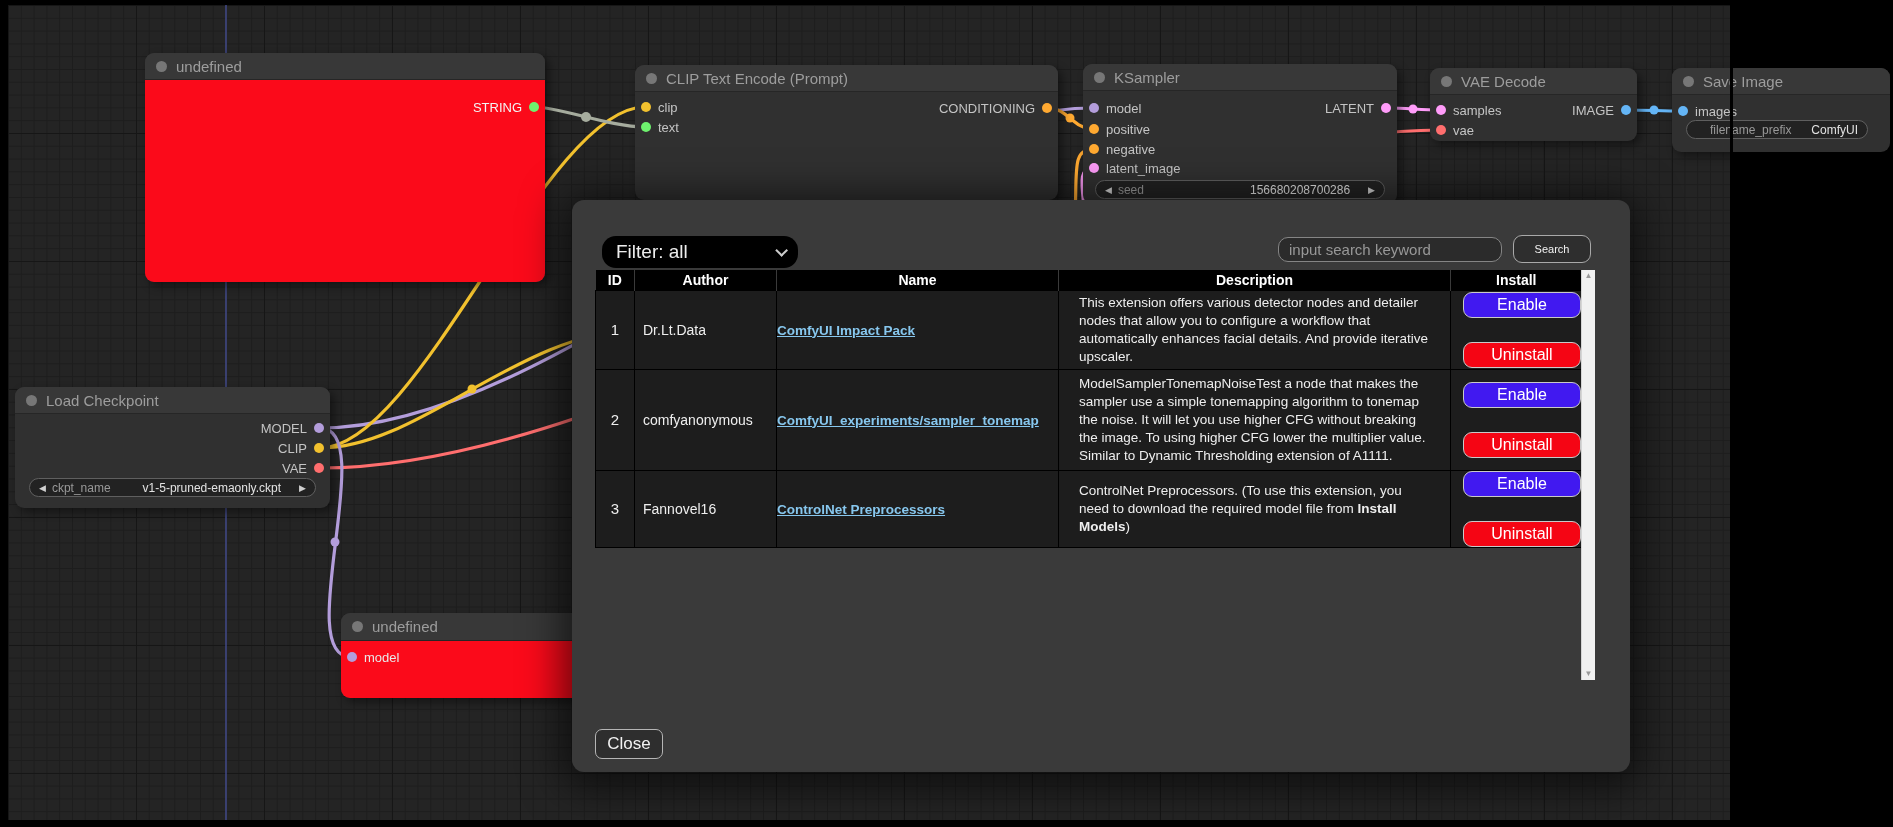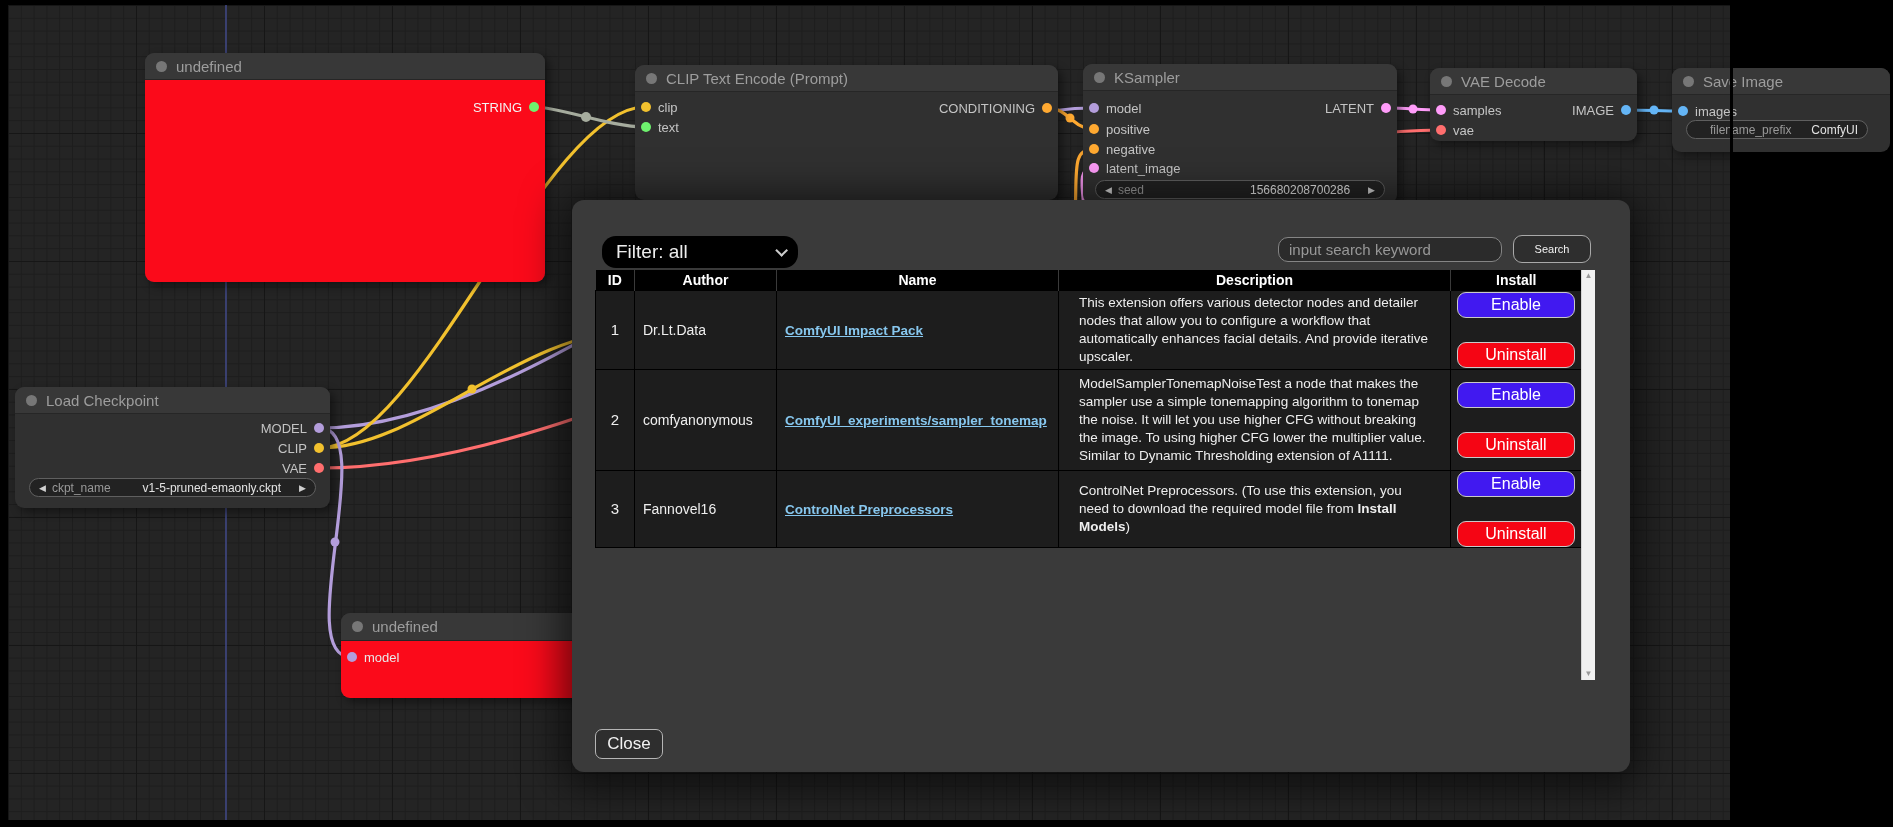--- a/index.html
+++ b/index.html
@@ -67,26 +67,26 @@
         font-size:11px; display:flex; align-items:center; justify-content:center; cursor:pointer; }
   #scrollwrap { position:absolute; left:23px; top:70px; width:1000px; height:410px; }
   table.ext { border-collapse:collapse; table-layout:fixed; width:986px; }
   table.ext th { background:#000; color:#fff; font-size:14px; font-weight:bold; height:20px;
         border-left:1px solid #3a3a3a;margin-left:12px; }
   table.ext th:first-child { border-left:none; }
   table.ext td { background:#1d1d1d; border:1px solid #000; vertical-align:middle;
         color:#eee; overflow:hidden; }
   td.c-id { text-align:center; font-size:15px; }
   td.c-author { padding-left:8px; font-size:14px; }
-  td.c-name { padding-left:8px; }
+  td.c-name { }
   a.ext-link { color:var(--link_text); font-weight:bold; font-size:13.5px;
         text-decoration:underline; cursor:pointer; }
   td.c-desc { padding:3px 20px; font-size:13.5px; line-height:18px; color:#f2f2f2; }
   td.c-install { text-align:center; }
-  .btn-stack { display:flex; flex-direction:column; gap:24px; align-items:center; }
+  .btn-stack { display:flex; flex-direction:column; gap:24px; align-items:flex-end; }
   .row-btn { width:118px; height:26px; border-radius:9px; border:1px solid #c9c9c9;
         color:#fff; font-size:16px; display:flex; align-items:center; justify-content:center;
         cursor:pointer; }
   .row-btn.enable { background:var(--enable_button); }
   .row-btn.uninstall { background:var(--uninstall_button); }
   #table-scrollbar { position:absolute; right:0; top:0; width:14px; height:410px;
         background:#f1f1f1; border-left:1px solid #d5d5d5; display:flex;
         flex-direction:column; justify-content:space-between; align-items:center;
         padding:2px 0; cursor:pointer; }
   #table-scrollbar .sb-arrow { color:#9a9a9a; font-size:8px; line-height:8px; }

